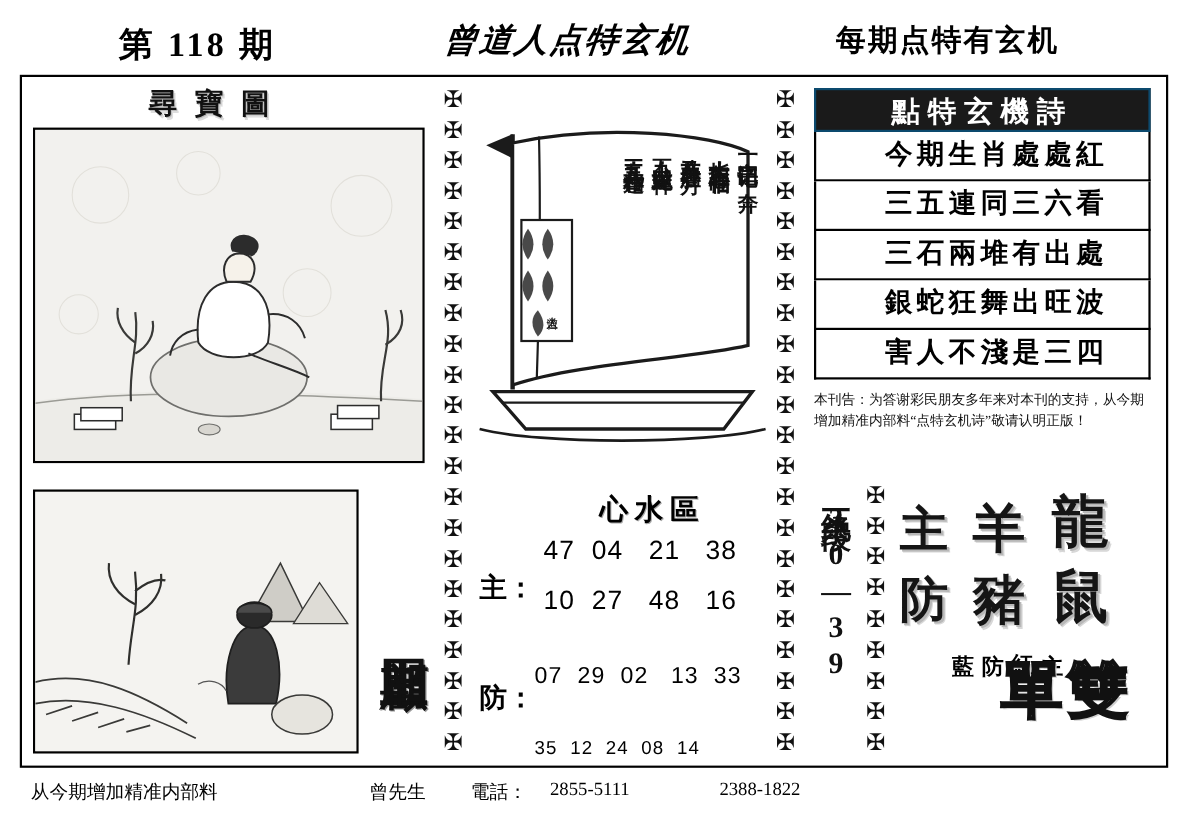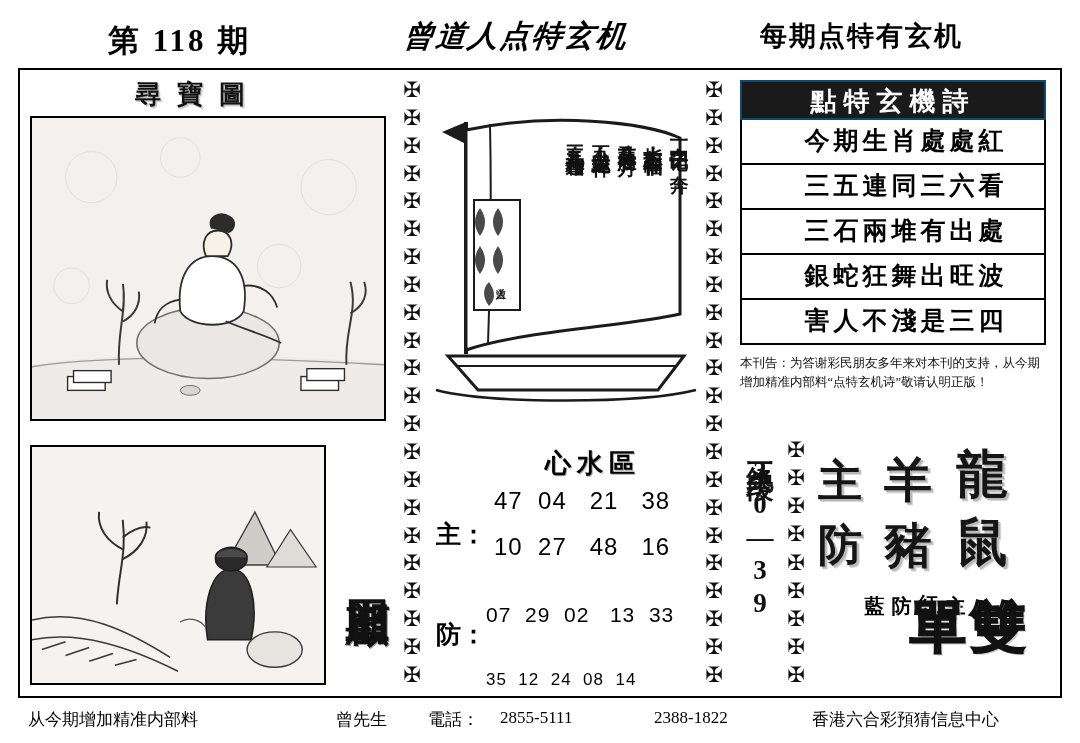--- a/index.html
+++ b/index.html
@@ -520,16 +520,15 @@
   <div class="dan-shuang">
     <span>單</span><span>雙</span>
   </div>
 
   <div class="footer">
     <div class="f-item f-company">从今期增加精准内部料</div>
     <div class="f-item f-person">曾先生</div>
     <div class="f-item f-teltxt">電話：</div>
     <div class="f-item f-tel1">2855-5111</div>
     <div class="f-item f-tel2">2388-1822</div>
-    <div class="f-item f-center">香港六合彩預猜信息中心</div>
   </div>
 
 </div>
 
 </body></html>

